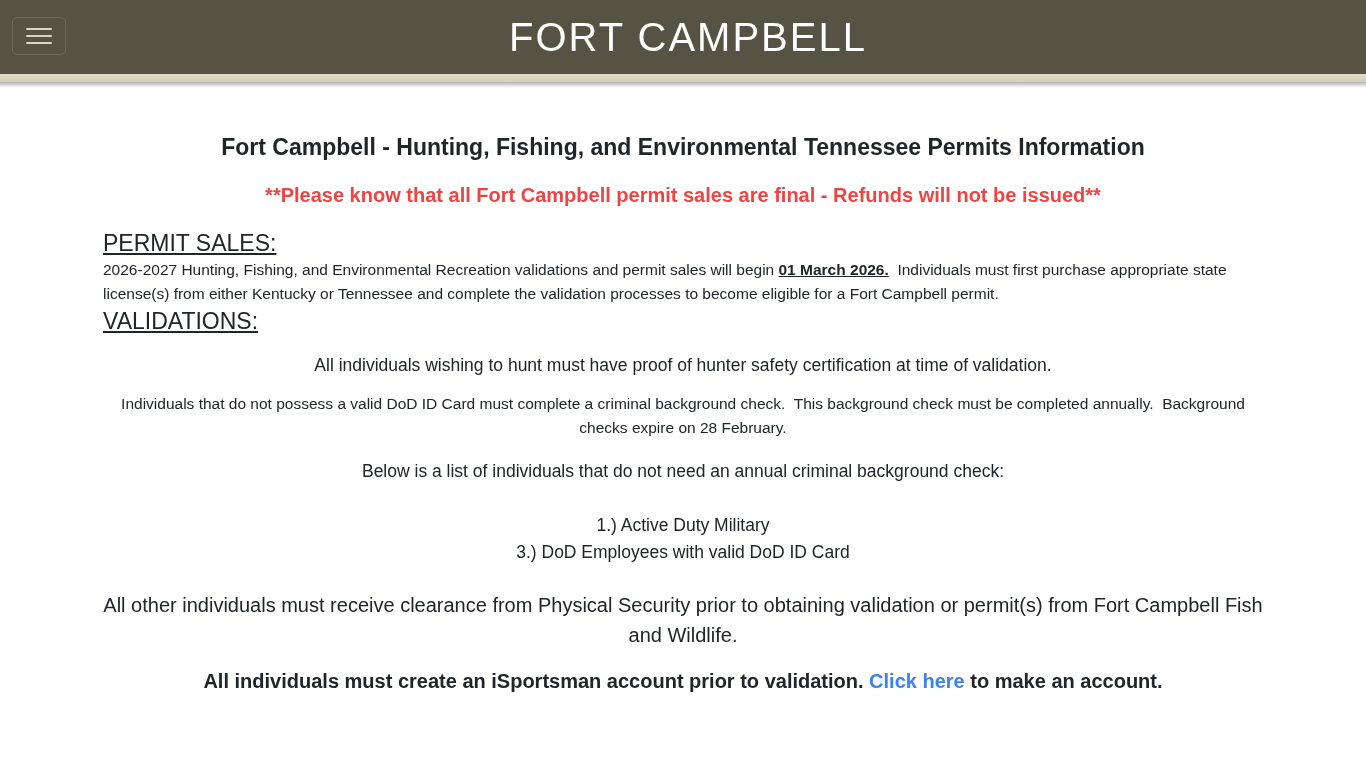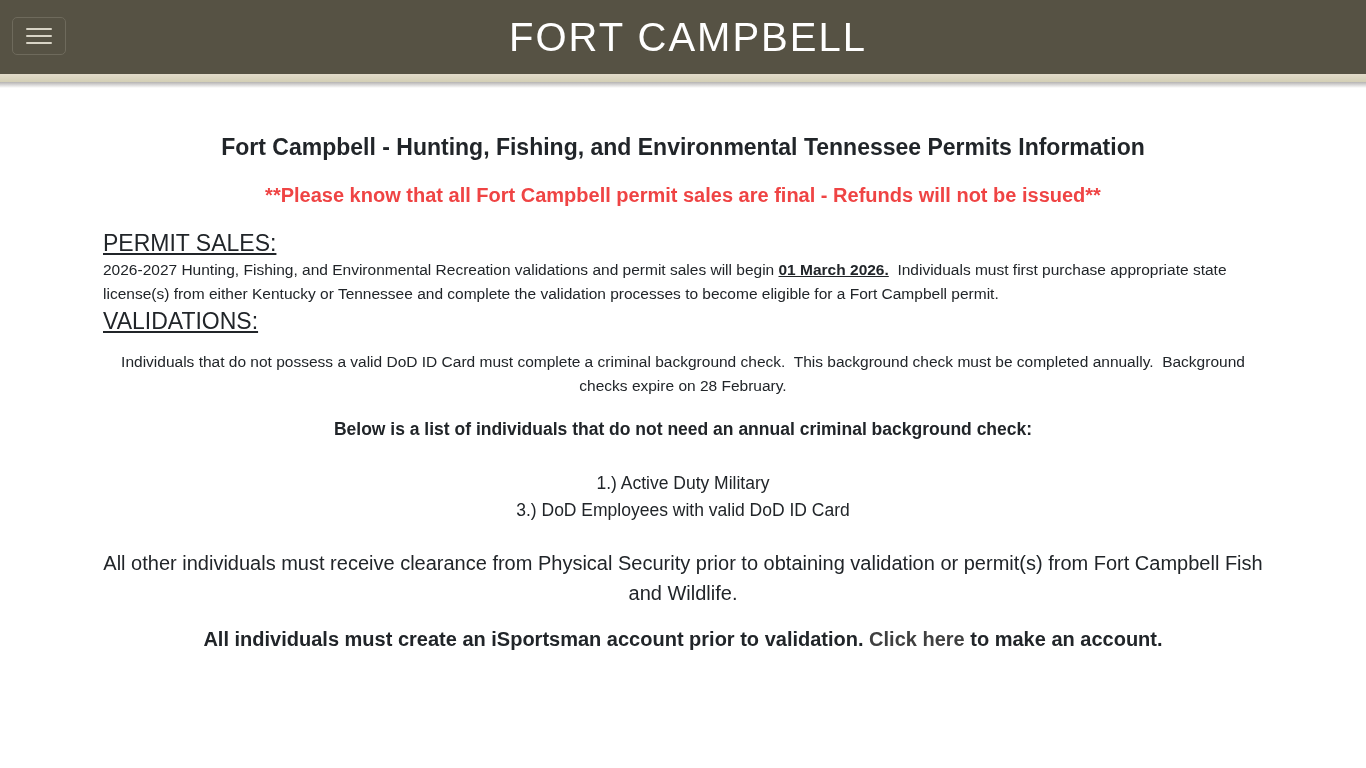--- a/index.html
+++ b/index.html
@@ -74,26 +74,26 @@
   .para {
     font-size: 15.5px;
     line-height: 24px;
     margin: 0;
   }
   .p-sales { }
   .date-em { font-weight: bold; text-decoration: underline; }
   .center { text-align: center; }
   .p-hunter { font-size: 17.5px; margin-top: 16px; line-height: 26px; }
   .p-bg { margin-top: 14px; }
-  .p-below { font-weight: bold; font-size: 17.5px; margin-top: 18px; line-height: 26px; }
+  .p-below { font-weight: normal; font-size: 17.5px; margin-top: 18px; line-height: 26px; }
   .exempt-list { margin: 28px 0 0 0; padding: 0; list-style: none; text-align: center; }
   .exempt-list li { font-size: 17.5px; line-height: 27px; }
   .p-other { font-size: 20px; line-height: 30px; margin-top: 24px; }
   .p-account { font-size: 20px; font-weight: bold; line-height: 30px; margin-top: 16px; }
-  .link { color: #404040; text-decoration: none; cursor: pointer; }
+  .link { color: #3b82f6; text-decoration: none; cursor: pointer; }
 </style>
 </head>
 <body>
 
 <div class="header">
   <div class="menu-btn">
     <svg width="26" height="20" viewBox="0 0 26 20">
       <rect x="0" y="2" width="26" height="2" rx="1" fill="#d8d4c6"></rect>
       <rect x="0" y="9" width="26" height="2" rx="1" fill="#d8d4c6"></rect>
       <rect x="0" y="16" width="26" height="2" rx="1" fill="#d8d4c6"></rect>
@@ -105,20 +105,21 @@
 <div class="header-shadow"></div>
 
 <div class="content">
   <h2 class="page-title">Fort Campbell - Hunting, Fishing, and Environmental Tennessee Permits Information</h2>
   <p class="notice">**Please know that all Fort Campbell permit sales are final - Refunds will not be issued**</p>
 
   <h3 class="section-heading sh-permit">PERMIT SALES:</h3>
   <p class="para p-sales"><span>2026-2027 Hunting, Fishing, and Environmental Recreation validations and permit sales will begin </span><span class="date-em"> 01 March 2026.</span><span style="white-space:pre-wrap">  Individuals must first purchase appropriate state license(s) from either Kentucky or Tennessee and complete the validation processes to become eligible for a Fort Campbell permit.</span></p>
 
   <h3 class="section-heading sh-valid">VALIDATIONS:</h3>
+  <p class="para center p-hunter">All individuals wishing to hunt must have proof of hunter safety certification at time of validation.</p>
   <p class="para center p-bg" style="white-space:pre-wrap">Individuals that do not possess a valid DoD ID Card must complete a criminal background check.  This background check must be completed annually.  Background checks expire on 28 February.</p>
   <p class="para center p-below">Below is a list of individuals that do not need an annual criminal background check:</p>
   <ul class="exempt-list">
     <li>1.) Active Duty Military</li>
     <li>3.) DoD Employees with valid DoD ID Card</li>
   </ul>
   <p class="para center p-other">All other individuals must receive clearance from Physical Security prior to obtaining validation or permit(s) from Fort Campbell Fish and Wildlife.</p>
   <p class="para center p-account"><span style="white-space:pre-wrap">All individuals must create an iSportsman account prior to validation. </span><a class="link">Click here</a><span style="white-space:pre-wrap"> to make an account.</span></p>
 </div>
 

